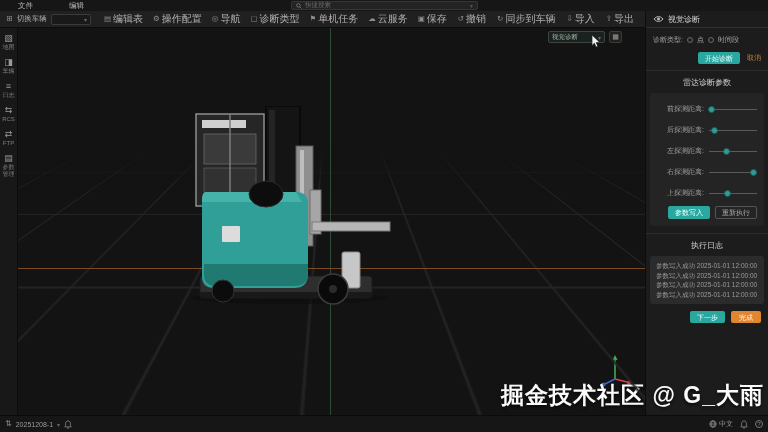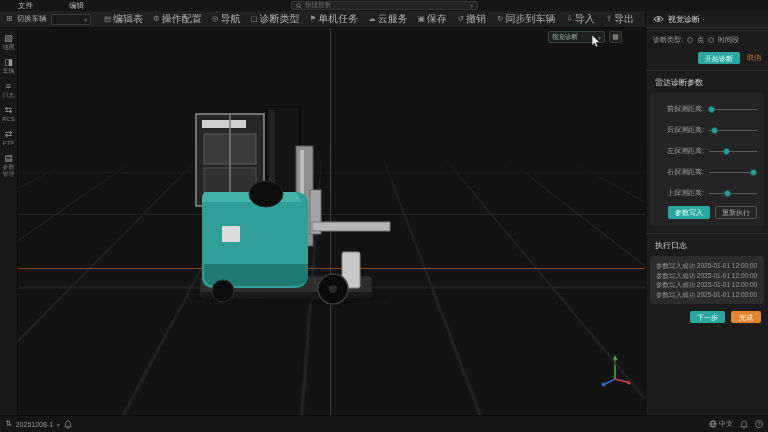--- a/index.html
+++ b/index.html
@@ -82,21 +82,21 @@
   .radio { width:6px; height:6px; border:1px solid #6a6a6a; border-radius:50%;
     background:#222; cursor:pointer; flex:none; }
   .radio-lb { font-size:7px; color:#a8a8a8; white-space:nowrap; }
   .diag-btns { display:flex; justify-content:flex-end; align-items:center; gap:7px;
     margin-top:7px; }
   .btn-teal { background:#2aa79e; color:#eafffd; font-size:7px; padding:2.5px 7px;
     border-radius:2px; border:none; cursor:pointer; line-height:1;
     font-family:inherit; }
   .link-orange { font-size:7px; color:#cf8a3f; cursor:pointer; }
   .rp-sec2 { padding:6px 4px 7px; border-bottom:1px solid #2c2c2c; }
-  .sec-title { font-size:8px; color:#cfcfcf; margin:0 5px 5px; }
+  .sec-title { font-size:8px; color:#cfcfcf; margin:0 5px 5px;text-align:center; }
   .card { background:#242424; border-radius:3px; padding:8px 7px 7px; }
   .sl-row { display:flex; align-items:center; gap:5px; height:16px; margin-bottom:5px; }
   .sl-label { width:47px; font-size:7px; color:#a0a0a0; text-align:right;
     white-space:nowrap; flex:none; }
   .sl-track { position:relative; flex:1; height:1px; background:#5a5a5a; cursor:pointer; }
   .sl-handle { position:absolute; top:-3px; width:7px; height:7px; border-radius:50%;
     background:#2f9d95; border:1px solid #1b5f5a; cursor:grab; }
   .card-btns { display:flex; justify-content:flex-end; gap:5px; margin-top:3px; }
   .btn-ghost { background:transparent; border:1px solid #555; color:#a8a8a8;
     font-size:7px; padding:2px 6px; border-radius:2px; cursor:pointer; line-height:1;
@@ -390,14 +390,15 @@
         <span class="t">中文</span>
       </div>
       <svg width="8" height="9" viewBox="0 0 10 11">
         <path d="M5 1 C3 1 2 2.6 2 4.5 L2 7 L1 8.5 L9 8.5 L8 7 L8 4.5 C8 2.6 7 1 5 1 Z" fill="none" stroke="#8a8a8a" stroke-width="1"></path>
         <circle cx="5" cy="9.8" r="1" fill="#8a8a8a"></circle>
       </svg>
       <span class="help-circ">?</span>
     </div>
   </div>
 
+  <div class="watermark">掘金技术社区 @ G_大雨</div>
 
 </div>
 
 </body></html>

